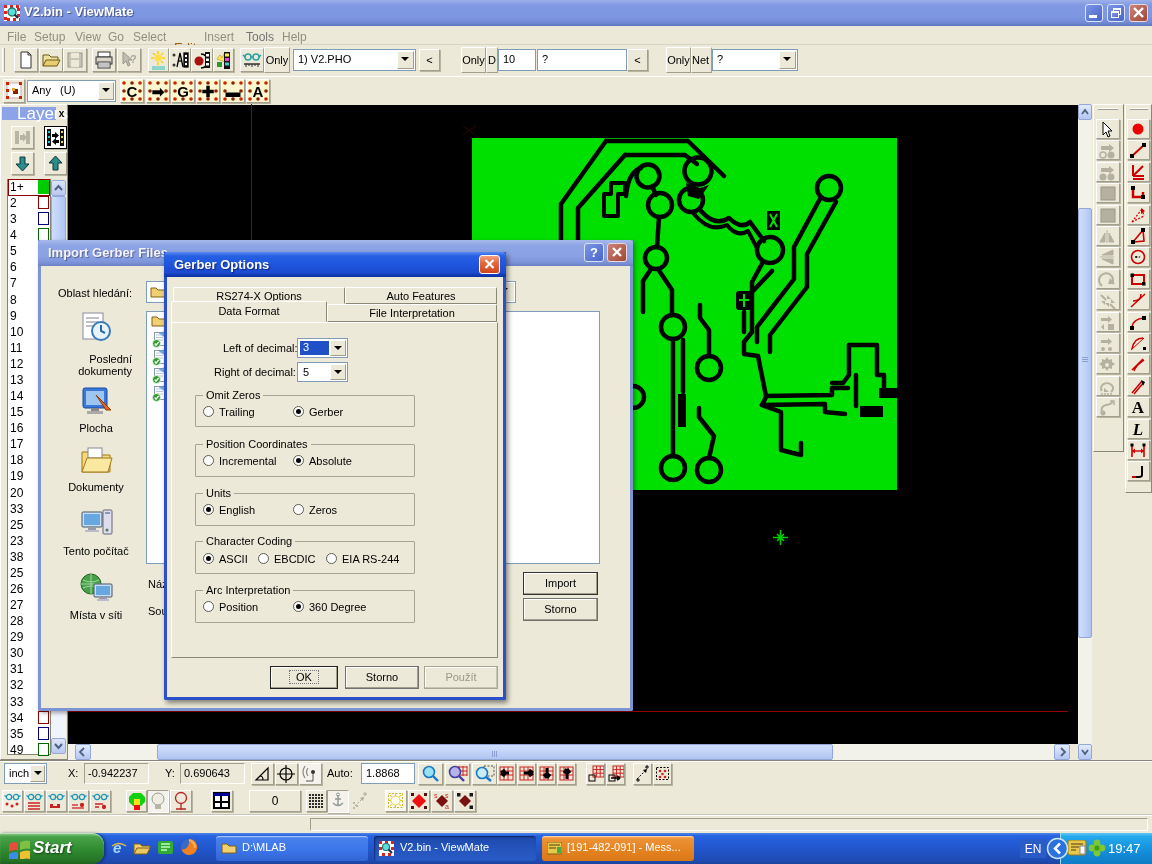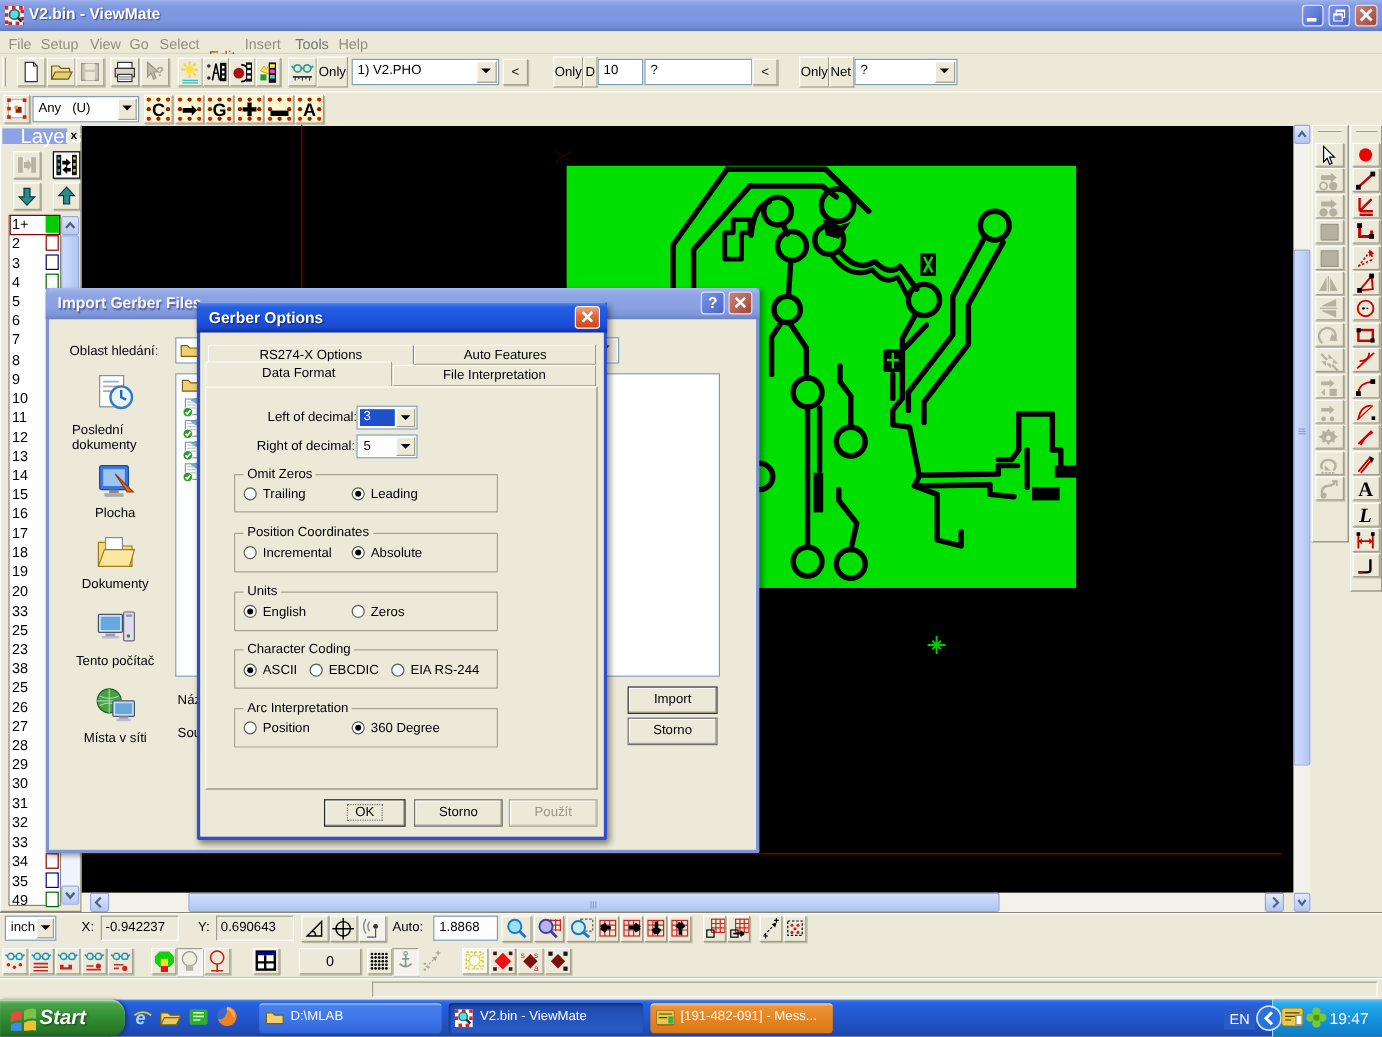--- a/index.html
+++ b/index.html
@@ -900,21 +900,21 @@
     </svg>
     <div class="cmbarrow" style="right:1px;top:1px;width:17px;height:18px;border:none;background:#ece9d8"></div>
   </div>
 
 <svg class="a" style="left:80px;top:312px" width="34" height="34">
     <rect x="3" y="1" width="20" height="26" fill="#fff" stroke="#8a8aa0"></rect>
     <path d="M6,6 h13 M6,10 h13 M6,14 h8" stroke="#aab" stroke-width="1.5"></path>
     <circle cx="21" cy="19" r="9" fill="#e8f4fc" stroke="#3a7ab8" stroke-width="2"></circle>
     <path d="M21,13 v6 l4,2" fill="none" stroke="#2a6aa8" stroke-width="2"></path>
   </svg>
-<div class="a" style="left:60px;top:353px;width:72px;text-align:left">Poslední<br>dokumenty</div>
+<div class="a" style="left:60px;top:353px;width:72px;text-align:right">Poslední<br>dokumenty</div>
 <svg class="a" style="left:82px;top:385px" width="32" height="34">
     <rect x="1" y="3" width="24" height="20" rx="2" fill="#3c78dc" stroke="#1a4a9a"></rect>
     <rect x="4" y="6" width="18" height="14" fill="#9cc6f0"></rect>
     <rect x="9" y="23" width="8" height="3" fill="#888"></rect>
     <rect x="5" y="26" width="16" height="3" fill="#aaa"></rect>
     <path d="M14,10 L26,22 l3,3 -5,0 z" fill="#e86820" stroke="#903808"></path>
   </svg>
 <div class="a" style="left:60px;top:422px;width:72px;text-align:center">Plocha</div>
 <svg class="a" style="left:80px;top:444px" width="34" height="34">
     <path d="M2,28 L2,8 h10 l3,3 h15 v17 z" fill="#f4d87c" stroke="#a07818"></path>
@@ -1002,21 +1002,21 @@
     <div class="a" style="left:5px;top:3px">5</div>
     <div class="cmbarrow" style="right:1px;top:1px;width:16px;height:16px"></div>
   </div>
 
 <div class="grp" style="left:195px;top:395px;width:220px;height:32px">
     <span>Omit Zeros</span>
   </div>
 <div class="rad" style="left:203px;top:406px"></div>
 <div class="rlab" style="left:219px;top:406px">Trailing</div>
 <div class="rad on" style="left:293px;top:406px"></div>
-<div class="rlab" style="left:309px;top:406px">Leading</div>
+<div class="rlab" style="left:309px;top:406px">Gerber</div>
 <div class="grp" style="left:195px;top:444px;width:220px;height:33px">
     <span>Position Coordinates</span>
   </div>
 <div class="rad" style="left:203px;top:455px"></div>
 <div class="rlab" style="left:219px;top:455px">Incremental</div>
 <div class="rad on" style="left:293px;top:455px"></div>
 <div class="rlab" style="left:309px;top:455px">Absolute</div>
 <div class="grp" style="left:195px;top:493px;width:220px;height:33px">
     <span>Units</span>
   </div>

